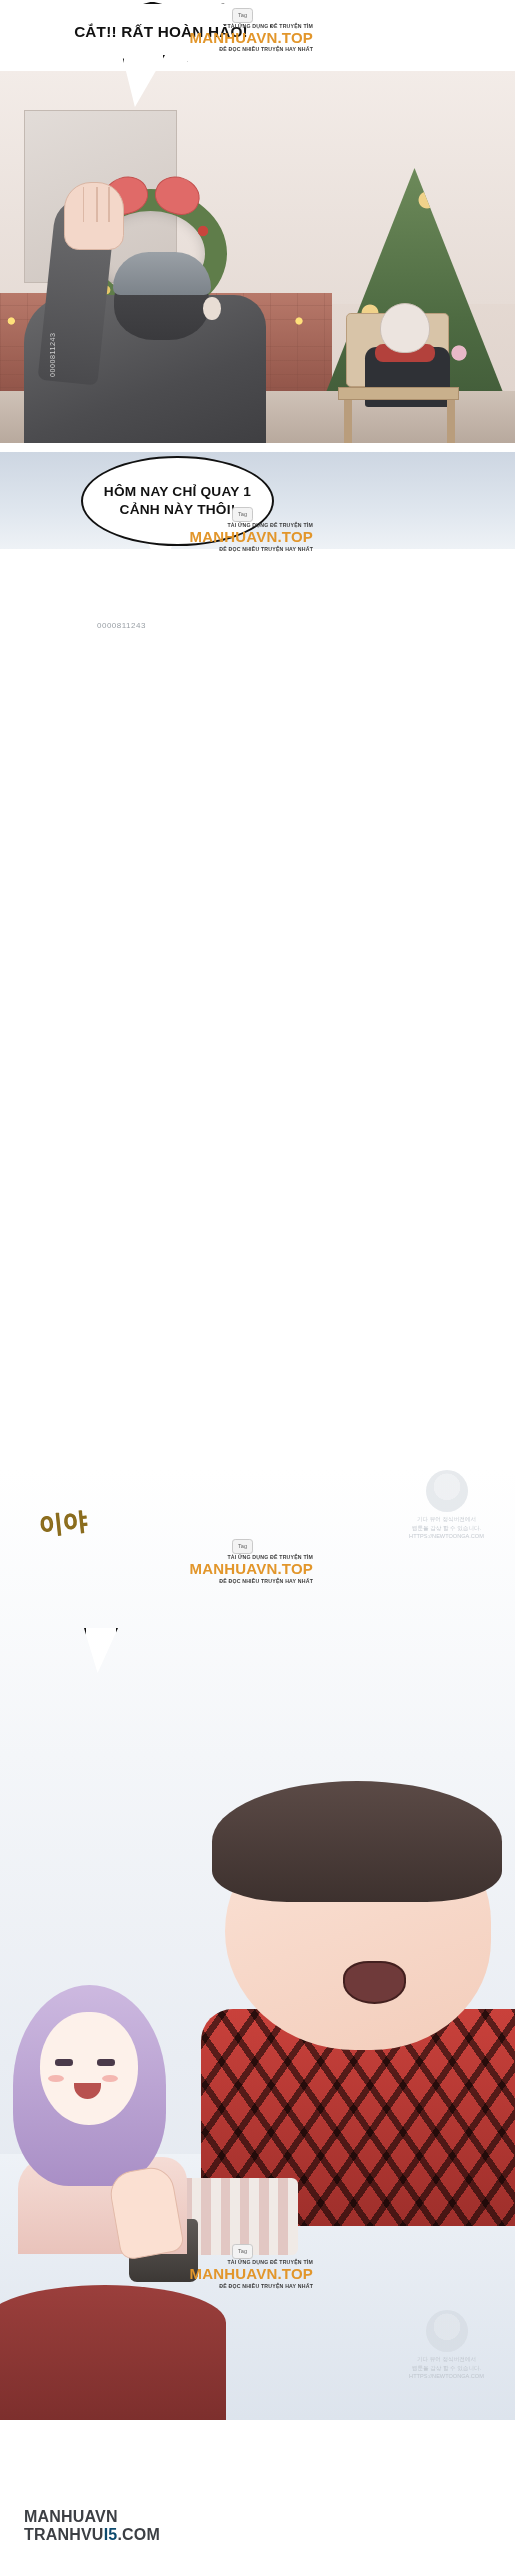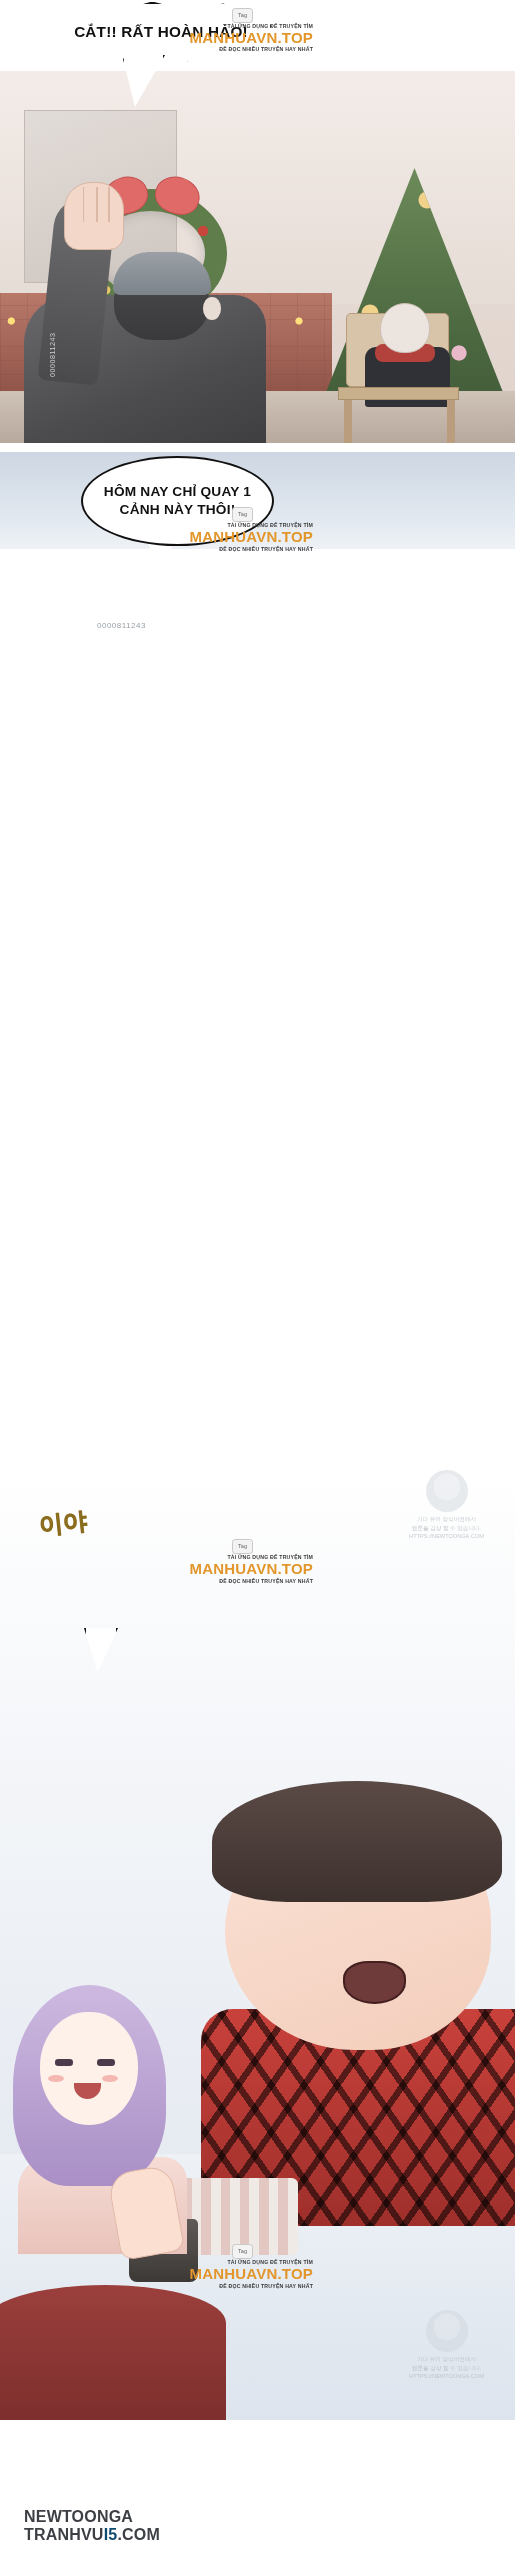--- a/index.html
+++ b/index.html
@@ -537,21 +537,21 @@
 
   <div class="kr-wm" style="left:386px; top:2310px; width:121px;">
     <div class="kr-circle"></div>
     <div>기다 뷰어 정식버전에서</div>
     <div>웹툰을 감상 할 수 있습니다.</div>
     <div>HTTPS://NEWTOONGA.COM</div>
   </div>
 
   <div class="footer">
     <div class="footer-logo">
-      <div>NEWTOONGA</div>
+      <div>MANHUAVN</div>
       <div>
         <span>TRANHVU</span><span class="accent">I5</span><span>.COM</span>
       </div>
     </div>
   </div>
 
 </div>
 
 
 </body></html>

